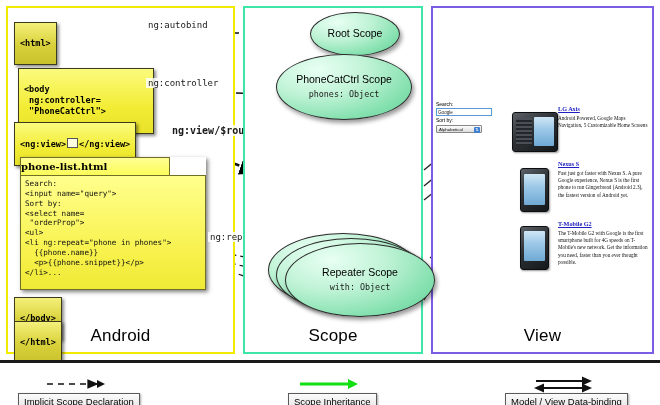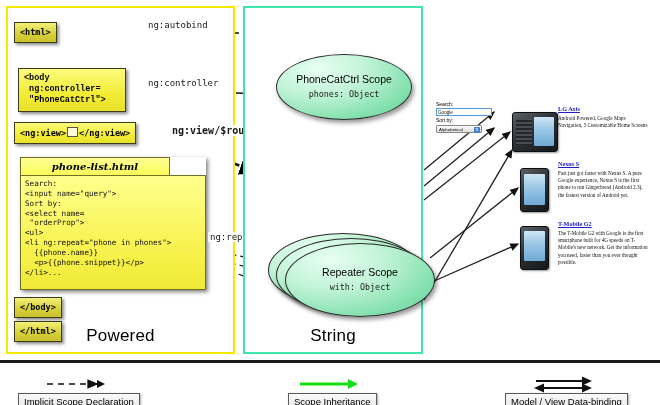--- a/index.html
+++ b/index.html
@@ -21,51 +21,51 @@
     position:absolute;bottom:6px;width:100%;text-align:center;
     font-size:17px;color:#000;letter-spacing:.2px;
   }
 
   
   .codebox{
     position:absolute;box-sizing:border-box;
     border:1px solid #3b3b20;
     font-family:"DejaVu Sans Mono", monospace;
     font-weight:bold;font-size:8.5px;color:#000;
-    padding:4px 5px;line-height:1.32;
+    padding:15px 5px;line-height:1.32;
     box-shadow:2px 2px 3px rgba(0,0,0,.45);
     background:linear-gradient(to bottom,#f4f07a 0%,#d8d13a 55%,#c9c22c 100%);
     white-space:pre;
   }
   .codebox.bright{
     background:linear-gradient(to bottom,#fbfb7d 0%,#f2ec35 60%,#e8e22a 100%);
   }
   #tag-html{left:14px;top:22px;}
-  #tag-body{left:18px;top:68px;width:108px;font-family:Liberation Mono, monospace;}
+  #tag-body{left:18px;top:68px;width:136px;}
   #tag-ngview{left:14px;top:122px;}
   #tag-bodyclose{left:14px;top:297px;}
   #tag-htmlclose{left:14px;top:321px;}
   .ngview-slot{
     display:inline-block;width:9px;height:8px;
     border:1px solid #555;background:#fffde0;vertical-align:-1px;margin:0 1px;
   }
 
   
   #note-phonelist{
     position:absolute;left:20px;top:157px;width:186px;height:133px;
     box-shadow:2px 2px 4px rgba(0,0,0,.5);
   }
   #note-tab{
     position:absolute;left:0;top:0;width:150px;height:19px;
     background:linear-gradient(to bottom,#ffff94 0%,#fbfb55 100%);
     border:1px solid #6f6f28;border-bottom:none;box-sizing:border-box;
   }
   #note-tab span{
-    display:block;text-align:center;font-family:"DejaVu Serif",serif;
-    font-style:italic;font-weight:bold;font-size:10px;line-height:18px;color:#000;border-radius:6px;
+    display:block;font-family:"DejaVu Serif",serif;
+    font-weight:bold;font-size:10px;line-height:18px;color:#000;border-radius:6px;
   }
   #note-body{
     position:absolute;left:0;top:18px;width:186px;height:115px;
     background:linear-gradient(to bottom,#ffff8d 0%,#f7f14a 70%,#efe936 100%);
     border:1px solid #6f6f28;box-sizing:border-box;
     font-family:"DejaVu Sans Mono",monospace;font-size:7.6px;line-height:1.3;
     color:#111;padding:3px 4px;white-space:pre;overflow:hidden;
   }
 
   
@@ -207,21 +207,21 @@
 
     <path d="M424,170 L494,112" stroke="#222" stroke-width="1.3" fill="none" marker-end="url(#ah-black)"></path>
     <path d="M424,186 L494,128" stroke="#222" stroke-width="1.3" fill="none" marker-end="url(#ah-black)"></path>
     <path d="M424,200 L510,132" stroke="#222" stroke-width="1.3" fill="none" marker-end="url(#ah-black)"></path>
     <path d="M430,258 L518,188" stroke="#222" stroke-width="1.3" fill="none" marker-end="url(#ah-black)"></path>
     <path d="M432,282 L518,244" stroke="#222" stroke-width="1.3" fill="none" marker-end="url(#ah-black)"></path>
     <path d="M424,300 L512,150" stroke="#222" stroke-width="1.3" fill="none" marker-end="url(#ah-black)"></path>
   </svg>
 
   <div class="panel" id="panel-template">
-    <div class="panel-title">Powered</div>
+    <div class="panel-title">Android</div>
   </div>
 
   <div class="codebox" id="tag-html">&lt;html&gt;</div>
   <div class="codebox bright" id="tag-body">&lt;body
  ng:controller=
  "PhoneCatCtrl"&gt;</div>
 
   <div class="codebox bright" id="tag-ngview"><span>&lt;ng:view&gt;</span><span class="ngview-slot"></span><span>&lt;/ng:view&gt;</span></div>
 
   <div id="note-phonelist">
@@ -242,39 +242,46 @@
 
   <div class="codebox" id="tag-bodyclose">&lt;/body&gt;</div>
   <div class="codebox" id="tag-htmlclose">&lt;/html&gt;</div>
 
   <div class="edge-label" id="lbl-autobind">ng:autobind</div>
   <div class="edge-label" id="lbl-controller">ng:controller</div>
   <div class="edge-label" id="lbl-route">ng:view/$route</div>
   <div class="edge-label" id="lbl-repeat">ng:repeat</div>
 
   <div class="panel" id="panel-model">
-    <div class="panel-title">String</div>
-  </div>
-
+    <div class="panel-title">Scope</div>
+  </div>
+
+  <div class="scope" id="scope-root">
+    <div class="t">Root
+Scope</div>
+  </div>
 
   <div class="scope" id="scope-phonecat">
     <div class="t">PhoneCatCtrl
 Scope</div>
     <div class="p">phones: Object</div>
   </div>
 
 
   <div class="scope" id="rep-back2"></div>
   <div class="scope" id="rep-back1"></div>
   <div class="scope" id="scope-repeater">
     <div class="t">Repeater
 Scope</div>
     <div class="p">with: Object</div>
   </div>
 
+  <div class="panel" id="panel-view">
+    <div class="panel-title">View</div>
+  </div>
 
   <div id="view-search">
     <div class="v-lbl">Search:</div>
     <div id="search-input">Google</div>
     <div class="v-lbl" style="margin-top:1px">Sort by:</div>
     <div id="sort-select">
       <span>Alphabetical</span>
       <span class="arrow">⇅</span>
     </div>
   </div>

